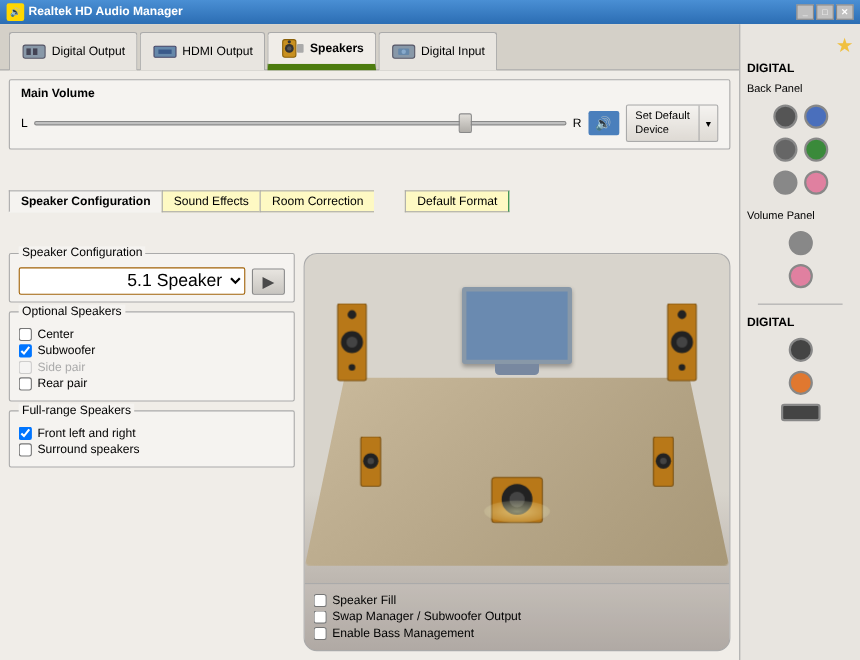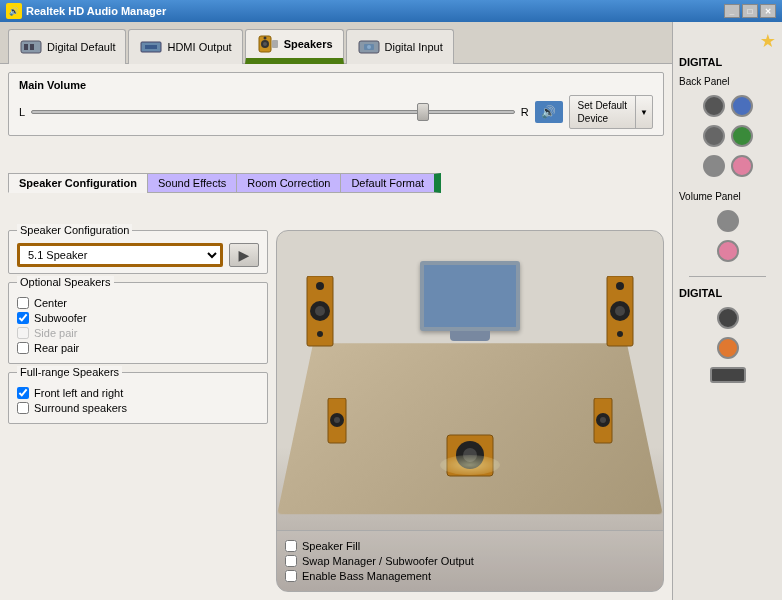--- a/index.html
+++ b/index.html
@@ -144,26 +144,26 @@
 
     
     .sub-tabs {
       display: flex;
       gap: 0;
       margin-bottom: 8px;
     }
     .sub-tab {
       padding: 3px 10px;
       border: 1px solid #aaa;
-      background: #c4b5fd;
+      background: #fef9c3;
       cursor: pointer;
       font-size: 11px;
       border-right: none;
     }
-    .sub-tab:last-child { border-right: 7px solid #15803d; }
+    .sub-tab:last-child { border-right: 1px solid #15803d; margin-left: 28px; }
     .sub-tab.active {
       background: #f5f3f0;
       font-weight: bold;
       border-bottom: 1px solid #f5f3f0;
     }
 
     
     .main-split {
       display: flex;
       gap: 8px;
@@ -196,25 +196,26 @@
 
     .dropdown-row {
       display: flex;
       align-items: center;
       gap: 6px;
       margin-top: 6px;
     }
     .dropdown {
       flex: 1;
       padding: 2px 4px;
-      border: 3px solid #a16207;
+      border: 1px solid #a16207;
       background: white;
-      font-size: 11px;
-      border-radius: 2px;
-      cursor: pointer;
+      font-size: 16px;
+      border-radius: 2px;
+      cursor: pointer;
+      text-align: right;
     }
     .play-btn {
       width: 30px;
       height: 24px;
       background: linear-gradient(to bottom, #e8e5e0, #c8c5c0);
       border: 1px solid #888;
       border-radius: 2px;
       display: flex;
       align-items: center;
       justify-content: center;
@@ -370,21 +371,21 @@
 
     <div class="tab-bar">
       <div class="tab">
         <div class="tab-icon dig-out-icon">
           <svg width="24" height="20" viewBox="0 0 24 20">
             <rect x="2" y="4" width="20" height="12" rx="2" fill="#8898a8" stroke="#556"></rect>
             <rect x="5" y="7" width="4" height="6" fill="#445"></rect>
             <rect x="11" y="7" width="4" height="6" fill="#445"></rect>
           </svg>
         </div>
-        <span>Digital Default</span>
+        <span>Digital Output</span>
       </div>
       <div class="tab">
         <div class="tab-icon hdmi-icon">
           <svg width="24" height="20" viewBox="0 0 24 20">
             <rect x="2" y="5" width="20" height="10" rx="1" fill="#6688aa" stroke="#446"></rect>
             <rect x="6" y="8" width="12" height="4" fill="#3a5a8a"></rect>
           </svg>
         </div>
         <span>HDMI Output</span>
       </div>

